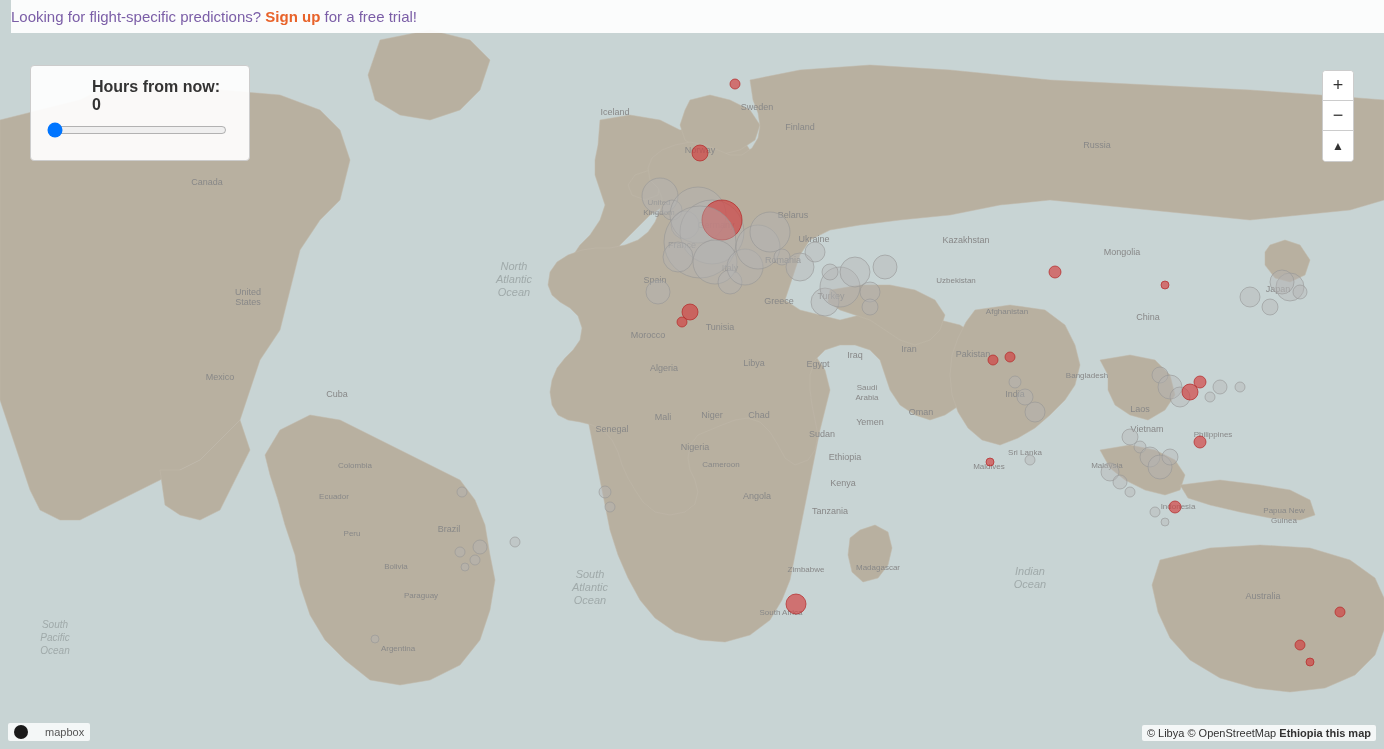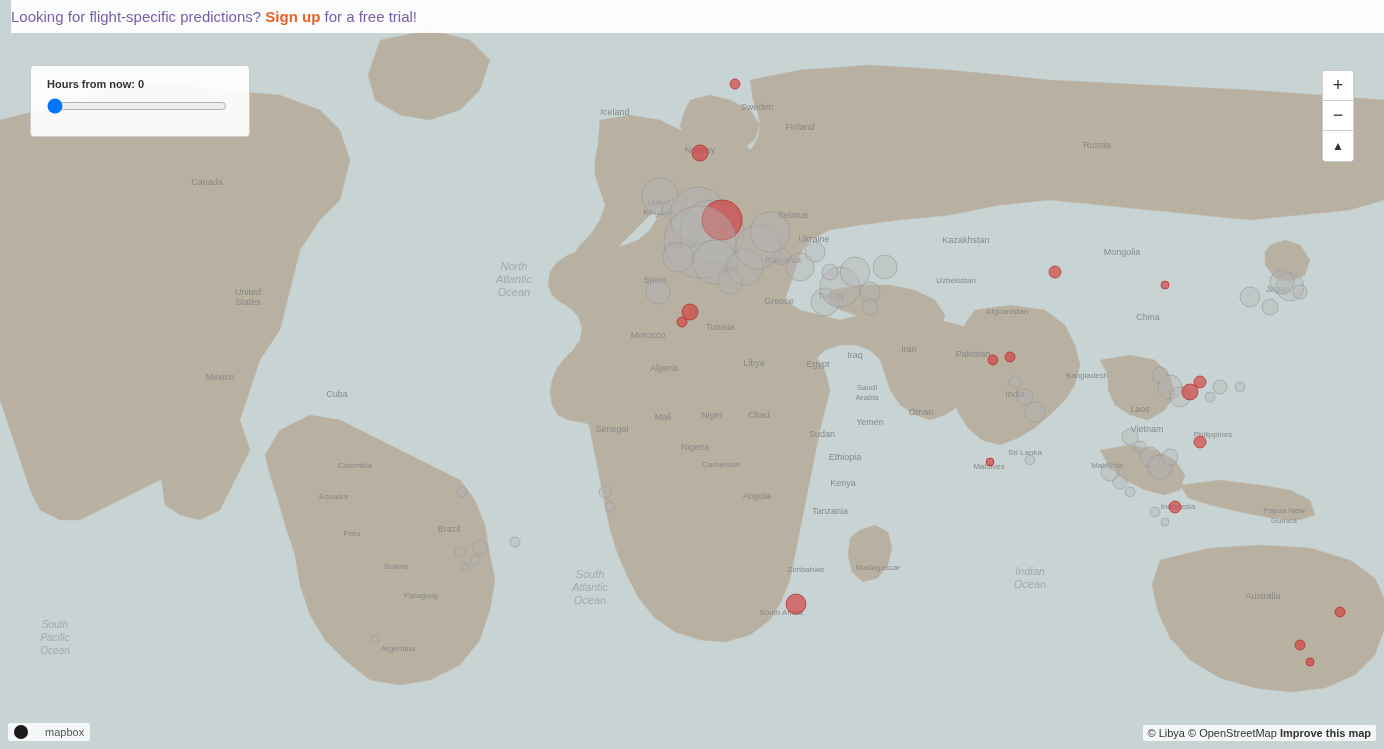--- a/index.html
+++ b/index.html
@@ -32,24 +32,25 @@
       top: 65px;
       left: 30px;
       z-index: 10;
       background: rgba(255,255,255,0.92);
       border: 1px solid #ccc;
       border-radius: 4px;
       padding: 12px 16px;
       width: 220px;
     }
     #control-panel .hours-label {
-      font-size: 11px;
+      font-size: 16px;
       font-weight: bold;
       margin-bottom: 8px;
       color: #333;
+      margin-left: 45px;
     }
     #control-panel input[type=range] {
       width: 180px;
       margin-bottom: 10px;
       cursor: pointer;
     }
     #control-panel .legend-text {
       font-size: 11px;
       color: #555;
       line-height: 1.6;
@@ -369,16 +370,16 @@
   
   <div id="mapbox-logo">
     <span class="mapbox-icon"></span>
     <span>mapbox</span>
   </div>
 
   
   <div id="attribution">
     <span>© Libya</span>
     <span>© OpenStreetMap</span>
-    <span class="improve" style="cursor:pointer;">Improve this map</span>
+    <span class="improve" style="cursor:pointer;">Ethiopia this map</span>
   </div>
 
 </div>
 
 </body></html>

